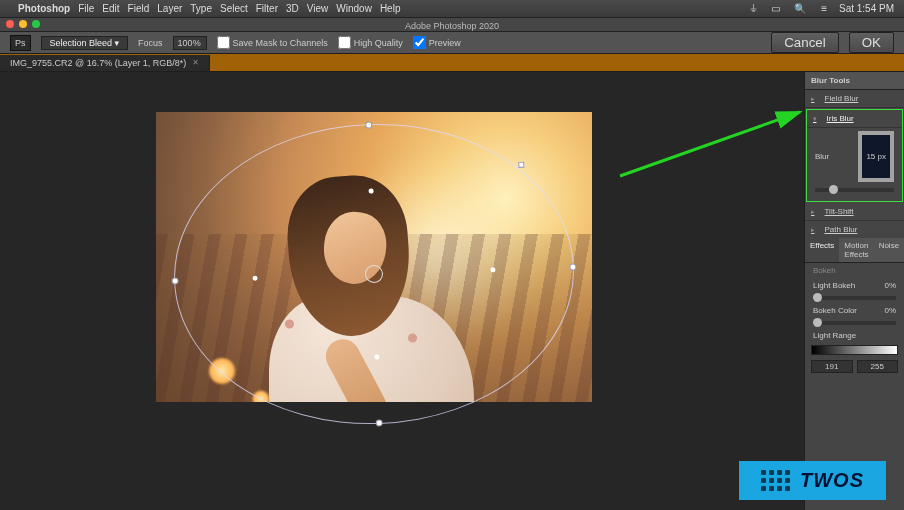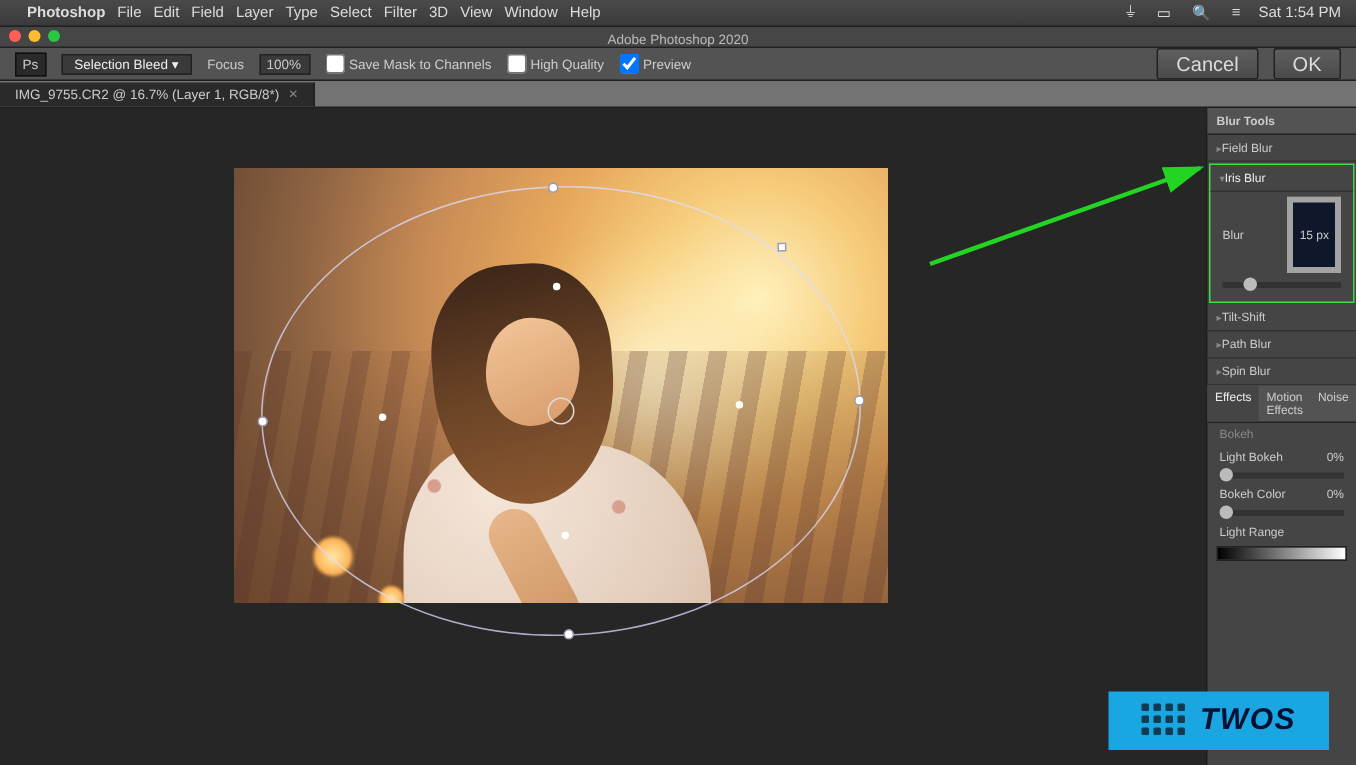--- a/index.html
+++ b/index.html
@@ -11,21 +11,21 @@
 .apple { font-size:12px; margin-right:4px;}
 .titlebar { height:14px; background:#464646; color:#bbb; font-size:9px; display:flex; align-items:flex-end; justify-content:center; border-bottom:1px solid #222;}
 .titlebar .traffic{ position:absolute; left:6px; top:20px; display:flex; gap:5px;}
 .tl{width:8px;height:8px;border-radius:50%;}
 .red{background:#ff5f57;} .yel{background:#febc2e;} .grn{background:#28c840;}
 .options { height:22px; background:#535353; border-bottom:1px solid #1e1e1e; display:flex; align-items:center; font-size:9px; color:#ccc; padding:0 10px; gap:10px;}
 .options .sel{ background:#3a3a3a; padding:1px 8px; border:1px solid #222; color:#eee;}
 .options .num{ width:34px; background:#3a3a3a; border:1px solid #222; padding:1px 4px;}
 .options .chk{ display:flex; align-items:center; gap:3px;}
 .options .btn{ background:linear-gradient(#5f5f5f,#4a4a4a); border:1px solid #222; padding:2px 12px; color:#ddd; border-radius:2px;}
-.tab { height:18px; background:#737373; border-bottom:1px solid #1e1e1e; display:flex; align-items:center; font-size:9px; color:#ccc; }
+.tab { height:18px; background:#a16207; border-bottom:1px solid #1e1e1e; display:flex; align-items:center; font-size:9px; color:#ccc; }
 .tab .t{ padding:3px 10px; background:#2a2a2a; border-right:1px solid #1e1e1e; display:flex; align-items:center; gap:6px;}
 .tab .x{color:#888; font-size:8px;}
 .workspace{ position:relative; height:438px; background:#262626; }
 .canvas{ position:absolute; left:156px; top:40px; width:436px; height:290px; background:#c8a068; overflow:hidden; }
 .photo{ width:100%; height:100%; position:relative; background:radial-gradient(circle at 80% 30%, #fff2c0 0%, #f6cd7c 18%, #e7a85c 35%, #c88b55 55%, #8f6443 75%, #5a3e2d 100%);}
 .field{position:absolute; bottom:0; left:0; right:0; height:58%; background:
  repeating-linear-gradient(100deg, rgba(100,60,45,.35) 0 12px, rgba(140,95,55,.15) 12px 26px),
  linear-gradient(180deg, rgba(200,140,80,0) 0%, rgba(110,70,45,.55) 100%);}
 .glow{position:absolute; right:10%; top:12%; width:220px; height:220px; background:radial-gradient(circle, rgba(255,250,220,.9), rgba(255,230,160,.2) 55%, transparent 70%); filter:blur(10px);}
 .body{position:absolute; left:26%; top:22%; width:200px; height:240px;}
@@ -34,38 +34,38 @@
 .dress{position:absolute; left:0; top:120px; width:205px; height:140px; background:radial-gradient(circle at 30% 20%, #f4e6d9, #e6d1c0 60%, #d9bfab); border-radius:60px 90px 40px 40px / 80px 110px 40px 40px;}
 .dress::after{content:""; position:absolute; inset:0; background:radial-gradient(circle at 10% 20%, rgba(180,60,40,.4) 0 4px, transparent 5px), radial-gradient(circle at 40% 60%, rgba(180,60,40,.35) 0 4px, transparent 5px), radial-gradient(circle at 70% 30%, rgba(180,60,40,.35) 0 4px, transparent 5px), radial-gradient(circle at 55% 85%, rgba(180,60,40,.35) 0 4px, transparent 5px);}
 .arm{position:absolute; left:70px; top:160px; width:34px; height:90px; background:linear-gradient(#e6b589,#cf9664); border-radius:18px; transform:rotate(-28deg);}
 .flare{position:absolute; width:28px; height:28px; border-radius:50%; background:radial-gradient(circle,#ffe9a8,#ffb354 60%, transparent 70%); filter:blur(1px);}
 .f1{left:12%;bottom:6%;} .f2{left:22%;bottom:-2%;width:18px;height:18px;}
 .ellipse{ position:absolute; left:174px; top:52px; width:400px; height:300px; border:1px solid rgba(220,220,255,.75); border-radius:50%; pointer-events:none; transform:rotate(-2deg);}
 .handle{position:absolute; width:7px; height:7px; background:#fff; border:1px solid #99a; border-radius:50%; transform:translate(-50%,-50%);}
 .center{ position:absolute; width:18px; height:18px; border:1px solid #ddd; border-radius:50%; transform:translate(-50%,-50%); left:50%; top:50%;}
 .panel{ position:absolute; right:0; top:0; width:100px; height:438px; background:#454545; border-left:1px solid #1e1e1e; color:#ccc; font-size:8px;}
 .panel .ptab{ height:18px; display:flex; align-items:center; padding:0 6px; background:#535353; border-bottom:1px solid #222; font-weight:bold;}
-.panel .section{ padding:4px 6px; border-bottom:1px solid #333; display:flex; align-items:center; gap:0;}
+.panel .section{ padding:4px 6px; border-bottom:1px solid #333; display:flex; align-items:center; gap:10px;text-decoration:underline;}
 .panel .section .tw{ font-size:7px; color:#888;}
 .panel .active{ color:#eee;}
 .panel .iris{ border:1px solid #3fdc3f; margin:1px; padding-bottom:6px;}
 .panel .row{ display:flex; justify-content:space-between; padding:3px 8px; align-items:center;gap:20px;}
 .panel .slider{ height:4px; background:#333; margin:3px 8px; position:relative;}
 .panel .knob{ position:absolute; top:-3px; width:9px; height:9px; background:#bbb; border-radius:50%;}
 .panel .val{ background:#0f172a; border:4px solid #a3a3a3; padding:17px 4px; font-size:8px;}
 .effects{ position:absolute; bottom:134px; left:0; right:0;}
 .effects .etabs{ display:flex; font-size:8px; background:#535353; border-bottom:1px solid #222;}
 .effects .etabs span{ padding:3px 5px;}
 .effects .etabs .on{ background:#454545; color:#eee;}
 .ranges{ display:flex; gap:4px; padding:3px 6px;}
 .ranges .rv{ background:#333; border:1px solid #222; flex:1; text-align:center; padding:1px 0;}
 .gradientbar{height:10px; margin:2px 6px; background:linear-gradient(90deg,#000,#fff); border:1px solid #222;}
 .arrow{ position:absolute; pointer-events:none;}
 .arrow svg{overflow:visible;}
-.logo{ position:absolute; right:18px; bottom:10px; background:#1aa6e0; color:#013; font-family: Impact, "Arial Black", sans-serif; font-size:20px; font-style:italic; font-weight:900; padding:8px 22px; letter-spacing:1px; display:flex; align-items:flex-start; gap:10px;}
+.logo{ position:absolute; right:18px; bottom:10px; background:#1aa6e0; color:#013; font-family: Impact, "Arial Black", sans-serif; font-size:20px; font-style:italic; font-weight:900; padding:8px 22px; letter-spacing:1px; display:flex; align-items:center; gap:10px;}
 .logo .dots{ display:grid; grid-template-columns:repeat(4,5px); grid-auto-rows:5px; gap:3px;}
 .logo .d{width:5px;height:5px;background:#0e3c54;border-radius:1px;}
 .mac-icons{display:flex; gap:6px; align-items:center;}
 .mac-icons span{font-size:10px;}
 </style>
 </head>
 <body>
 
 <div class="menubar">
   <span class="apple"></span>
@@ -213,20 +213,24 @@
         <span>Bokeh Color</span>
         <span>0%</span>
       </div>
       <div class="slider">
           <div class="knob" style="left:0;"></div>
         </div>
       <div class="row">
           <span>Light Range</span>
         </div>
       <div class="gradientbar"></div>
+      <div class="ranges">
+        <span class="rv">191</span>
+        <span class="rv">255</span>
+      </div>
     </div>
   </div>
 
   <div class="arrow" style="left:620px; top:34px;">
     <svg width="200" height="80">
       <defs>
           <marker id="ah" markerWidth="10" markerHeight="10" refX="8" refY="3" orient="auto">
             <path d="M0,0 L0,6 L9,3 z" fill="#23d423"></path>
           </marker>
         </defs>

